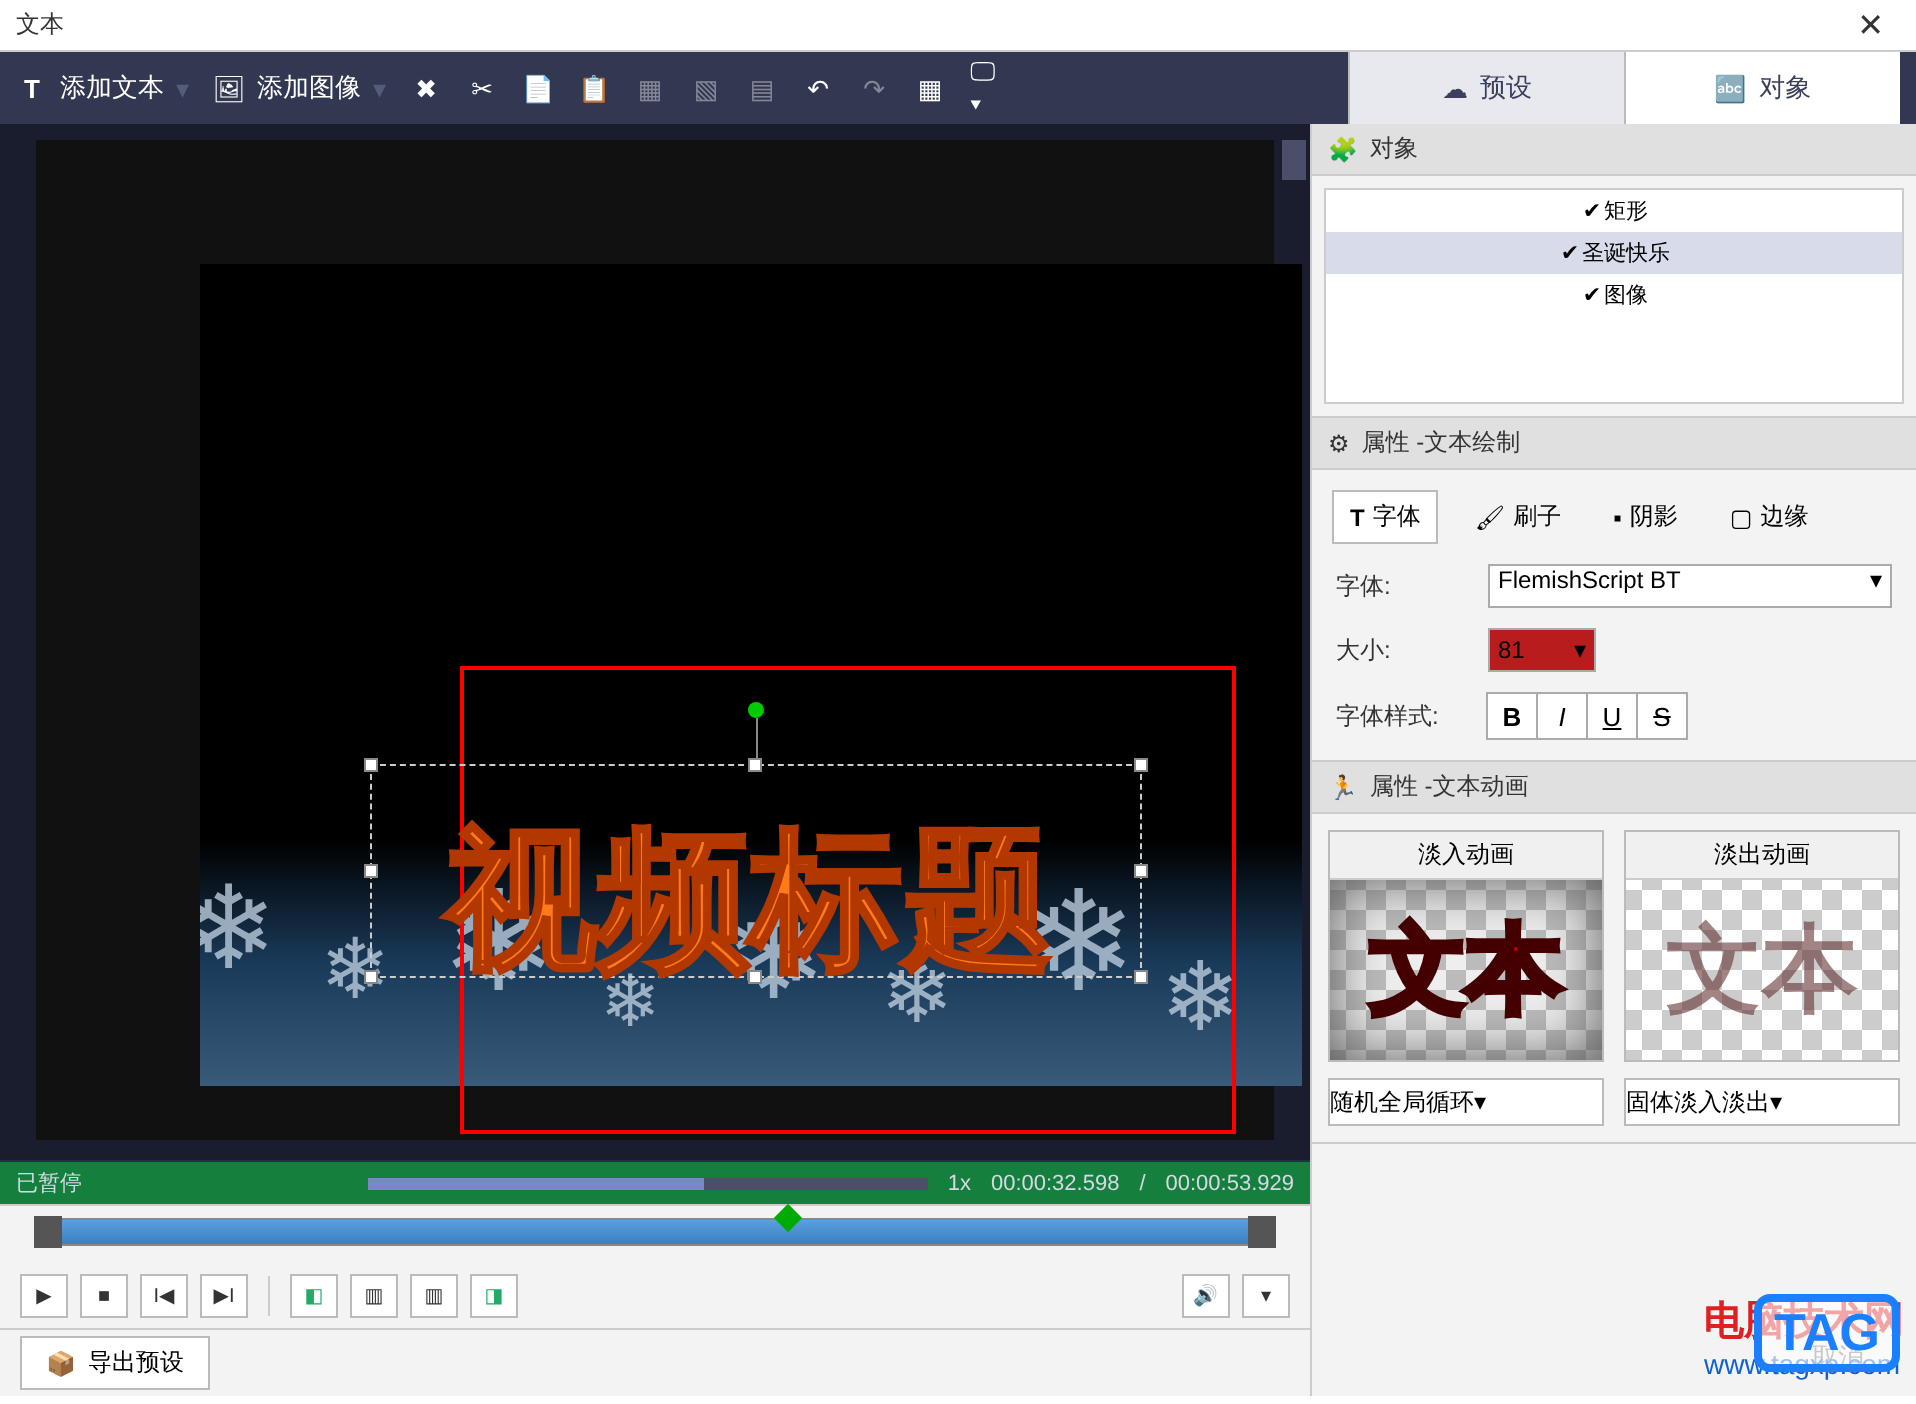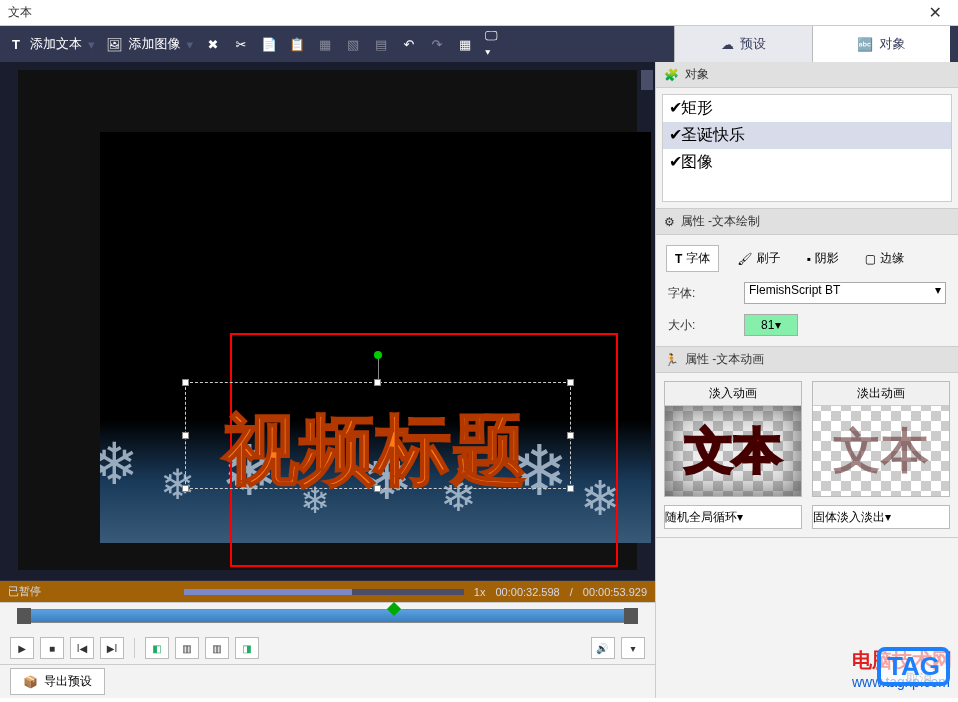--- a/index.html
+++ b/index.html
@@ -39,21 +39,21 @@
 .textsel .h-nw { left: -4px; top: -4px; } .textsel .h-n { left: 50%; top: -4px; margin-left: -4px; }
 .textsel .h-ne { right: -4px; top: -4px; } .textsel .h-e { right: -4px; top: 50%; margin-top: -4px; }
 .textsel .h-se { right: -4px; bottom: -4px; } .textsel .h-s { left: 50%; bottom: -4px; margin-left: -4px; }
 .textsel .h-sw { left: -4px; bottom: -4px; } .textsel .h-w { left: -4px; top: 50%; margin-top: -4px; }
 .rot-handle { position: absolute; left: 50%; top: -32px; width: 8px; height: 8px; background: #0c0; border-radius: 50%; margin-left: -4px; }
 .rot-line { position: absolute; left: 50%; top: -24px; width: 1px; height: 20px; background: #888; }
 
 .title-text { position: absolute; left: 205px; top: 330px; font-family: "KaiTi", serif; font-size: 76px; font-weight: bold; color: #ff7a1a; -webkit-text-stroke: 2px #b33800; white-space: nowrap; }
 
 
-.status { height: 22px; background: #a16207; color: #d5d8e5; font-size: 11px; display: flex; align-items: center; padding: 0 8px; gap: 10px; border-top: 1px solid #2a2d3f; }
+.status { height: 22px; background: #15803d; color: #d5d8e5; font-size: 11px; display: flex; align-items: center; padding: 0 8px; gap: 10px; border-top: 1px solid #2a2d3f; }
 .status .spacer { flex: 1; }
 .prog { width: 280px; height: 6px; background: #4a4e68; position: relative; }
 .prog .fill { position: absolute; left: 0; top: 0; bottom: 0; width: 60%; background: #7a88c5; }
 
 
 .timeline { height: 30px; background: #f3f3f3; border-top: 1px solid #ccc; padding: 6px 18px; position: relative; }
 .tl-bar { height: 14px; background: linear-gradient(#5aa0e0, #3a80c0); position: relative; border: 1px solid #888; }
 .tl-handle { position: absolute; top: -2px; bottom: -2px; width: 14px; background: #555; }
 .tl-handle.l { left: -2px; } .tl-handle.r { right: -2px; }
 .tl-head { position: absolute; left: 60%; top: -6px; width: 10px; height: 10px; background: #0a0; transform: rotate(45deg); }
@@ -63,32 +63,32 @@
 .ctrl-btn { width: 24px; height: 22px; background: #fff; border: 1px solid #bbb; display: inline-flex; align-items: center; justify-content: center; font-size: 10px; color: #333; cursor: pointer; }
 .controls .sep2 { width: 1px; height: 20px; background: #ccc; margin: 0 4px; }
 
 
 .exportbar { height: 34px; background: #f3f3f3; border-top: 1px solid #ccc; display: flex; align-items: center; padding: 0 10px; }
 .export-btn { padding: 4px 12px; background: #fff; border: 1px solid #bbb; font-size: 12px; cursor: pointer; display: flex; align-items: center; gap: 6px; }
 
 
 .panel-sec { border-bottom: 1px solid #ccc; }
 .panel-hdr { background: #e0e0e0; padding: 4px 8px; font-size: 12px; color: #333; display: flex; align-items: center; gap: 6px; border-bottom: 1px solid #ccc; }
-.obj-list { background: #fff; margin: 6px; border: 1px solid #ccc; height: 108px; font-size: 16px; }
+.obj-list { background: #fff; margin: 6px; border: 1px solid #ccc; height: 108px; font-size: 11px; text-align: center; }
 .obj-item { padding: 3px 6px; cursor: pointer; }
 .obj-item.sel { background: #d8dcea; }
 .obj-item .chk { display: inline-block; width: 12px; }
 
 .prop-tabs { display: flex; gap: 10px; margin: 10px; font-size: 12px; }
 .prop-tab { display: flex; align-items: center; gap: 4px; padding: 4px 8px; cursor: pointer; }
 .prop-tab.active { background: #fff; border: 1px solid #bbb; }
 .prop-row { display: flex; align-items: center; margin: 10px 12px; font-size: 12px; gap: 12px; }
 .prop-row label { width: 64px; color: #333; }
 .prop-row select, .prop-row .combo { flex: 1; height: 22px; border: 1px solid #aaa; background: #fff; font-size: 12px; padding: 0 4px; font-family: monospace; }
-.prop-row .num { width: 54px; height: 22px; border: 1px solid #aaa; background: #86efac; font-size: 12px; padding: 0 16px; display: flex; align-items: center; justify-content: space-between; }
+.prop-row .num { width: 54px; height: 22px; border: 1px solid #aaa; background: #b91c1c; font-size: 12px; padding: 0 4px; display: flex; align-items: center; justify-content: space-between; }
 .style-btns { display: flex; gap: 0; }
 .style-btn { width: 26px; height: 24px; border: 1px solid #aaa; background: #fff; display: flex; align-items: center; justify-content: center; font-size: 13px; cursor: pointer; margin-left: -1px; }
 .align-btn { width: 28px; height: 22px; border: 1px solid #aaa; background: #fff; display: inline-flex; align-items: center; justify-content: center; cursor: pointer; }
 .anim-cards { display: flex; gap: 10px; margin: 8px; }
 .anim-card { flex: 1; border: 1px solid #bbb; }
 .anim-card .hdr { text-align: center; font-size: 12px; padding: 3px; background: #f0f0f0; border-bottom: 1px solid #ccc; }
 .anim-card .body { height: 90px; position: relative; background: repeating-conic-gradient(#ccc 0% 25%, #fff 0% 50%) 50% / 20px 20px; display: flex; align-items: center; justify-content: center; }
 .anim-card .txt { font-family: "KaiTi", serif; font-size: 48px; font-weight: bold; }
 .anim-card.in .txt { color: #c00; -webkit-text-stroke: 3px #400; }
 .anim-card.out .txt { color: #633; opacity: 0.6; }
@@ -254,20 +254,37 @@
         <label>字体:</label>
         <div class="combo"><span>FlemishScript BT</span> <span style="float:right">▾</span></div>
       </div>
       <div class="prop-row">
         <label>大小:</label>
         <div class="num">
             <span>81</span>
             <span>▾</span>
           </div>
       </div>
+      <div class="prop-row">
+        <label>字体样式:</label>
+        <div class="style-btns">
+          <span class="style-btn">
+              <b>B</b>
+            </span>
+          <span class="style-btn">
+              <i>I</i>
+            </span>
+          <span class="style-btn">
+              <u>U</u>
+            </span>
+          <span class="style-btn">
+              <s>S</s>
+            </span>
+        </div>
+      </div>
     </div>
 
     <div class="panel-sec">
       <div class="panel-hdr">
         <span>🏃</span>
         <span>属性 -文本动画</span>
       </div>
       <div class="anim-cards">
         <div class="anim-card in">
           <div class="hdr">淡入动画</div>

